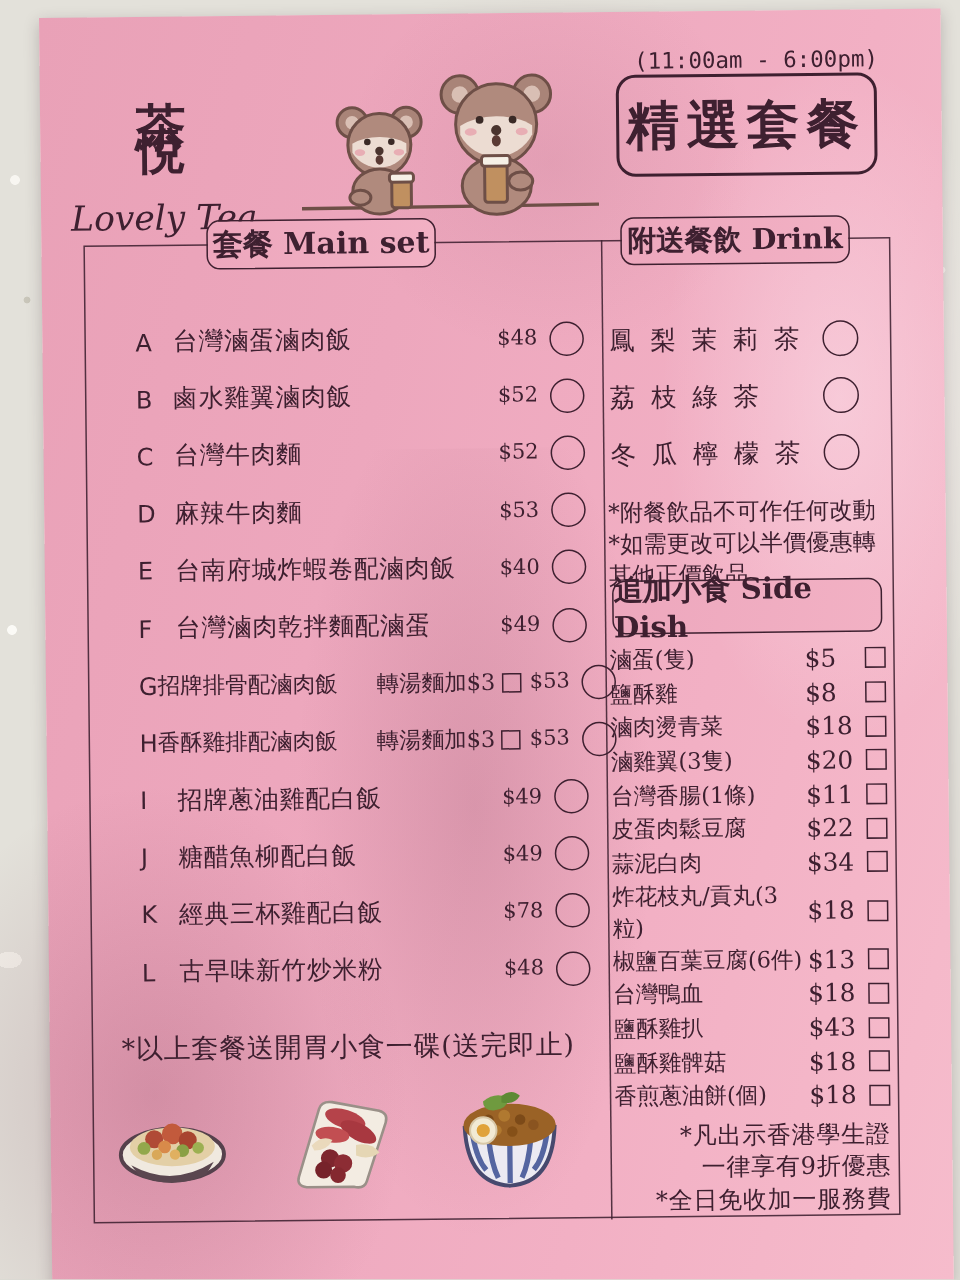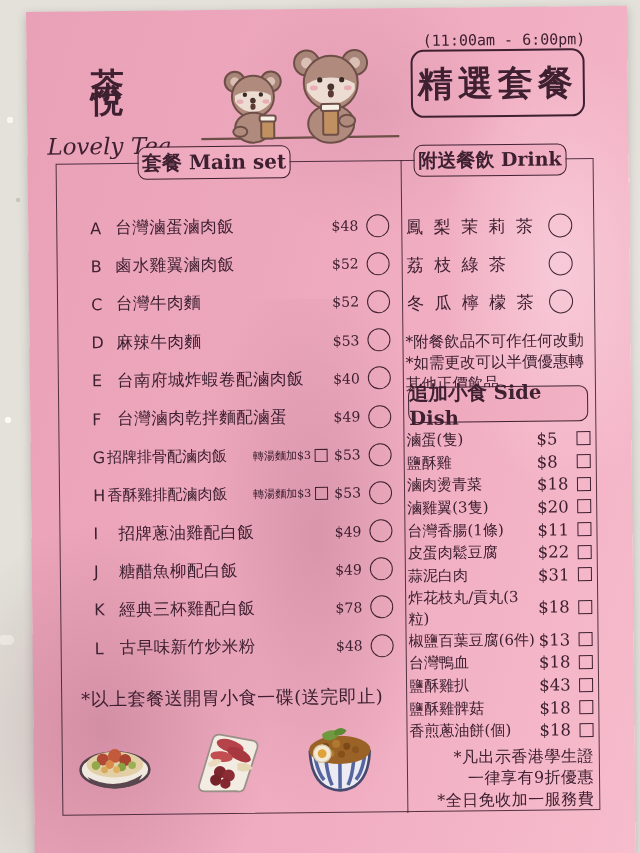--- a/index.html
+++ b/index.html
@@ -56,21 +56,21 @@
     display:flex; align-items:center; justify-content:center; font-weight:bold; }
   .hdr.left{ left:110px; top:136px; width:153px; height:33px; font-size:20px; }
   .hdr.right{ left:386px; top:137px; width:153px; height:32px; font-size:19px; }
   .hdr.side{ left:378px; top:379px; width:180px; height:36px; font-size:19.5px; }
 
   .main-rows{ position:absolute; left:62px; top:198px; width:299px; }
   .m-row{ height:38.2px; display:flex; align-items:center; white-space:nowrap; }
   .m-letter{ width:25px; font-size:16px; font-family:"DejaVu Sans","Liberation Sans",sans-serif; }
   .m-name{ flex:1; font-size:16.5px; letter-spacing:0.5px; }
   .m-row.tight .m-name{ flex:none; font-size:15px; letter-spacing:0; }
-  .m-note{ font-size:11px; letter-spacing:0; margin-right:4px;padding-left:26px; }
+  .m-note{ font-size:15px; letter-spacing:0; margin-right:4px;padding-left:26px; }
   .sq{ width:13px; height:13px; border:1.5px solid var(--ink); margin-right:6px; flex:none; }
   .m-price{ width:42px; text-align:right; font-size:14px; }
   .m-row.tight .m-price{ width:38px; }
   .circ{ width:23px; height:23px; border:1.7px solid var(--ink); border-radius:50%;
     margin-left:8px; flex:none; }
   .footnote{ position:absolute; left:34px; top:676px; width:330px; text-align:center;
     font-size:18px; letter-spacing:0.5px; }
   .photos{ position:absolute; left:38px; top:702px; width:312px; height:95px;
     display:flex; justify-content:space-between; align-items:center; }
   .photos svg{ display:block; }
@@ -335,21 +335,21 @@
         <span class="s-price">$11</span>
         <span class="s-sq"></span>
       </div>
       <div class="s-row">
         <span class="s-name">皮蛋肉鬆豆腐</span>
         <span class="s-price">$22</span>
         <span class="s-sq"></span>
       </div>
       <div class="s-row">
         <span class="s-name">蒜泥白肉</span>
-        <span class="s-price">$31</span>
+        <span class="s-price">$34</span>
         <span class="s-sq"></span>
       </div>
       <div class="s-row">
         <span class="s-name">炸花枝丸/貢丸(3粒)</span>
         <span class="s-price">$18</span>
         <span class="s-sq"></span>
       </div>
       <div class="s-row">
         <span class="s-name">椒鹽百葉豆腐(6件)</span>
         <span class="s-price">$13</span>

